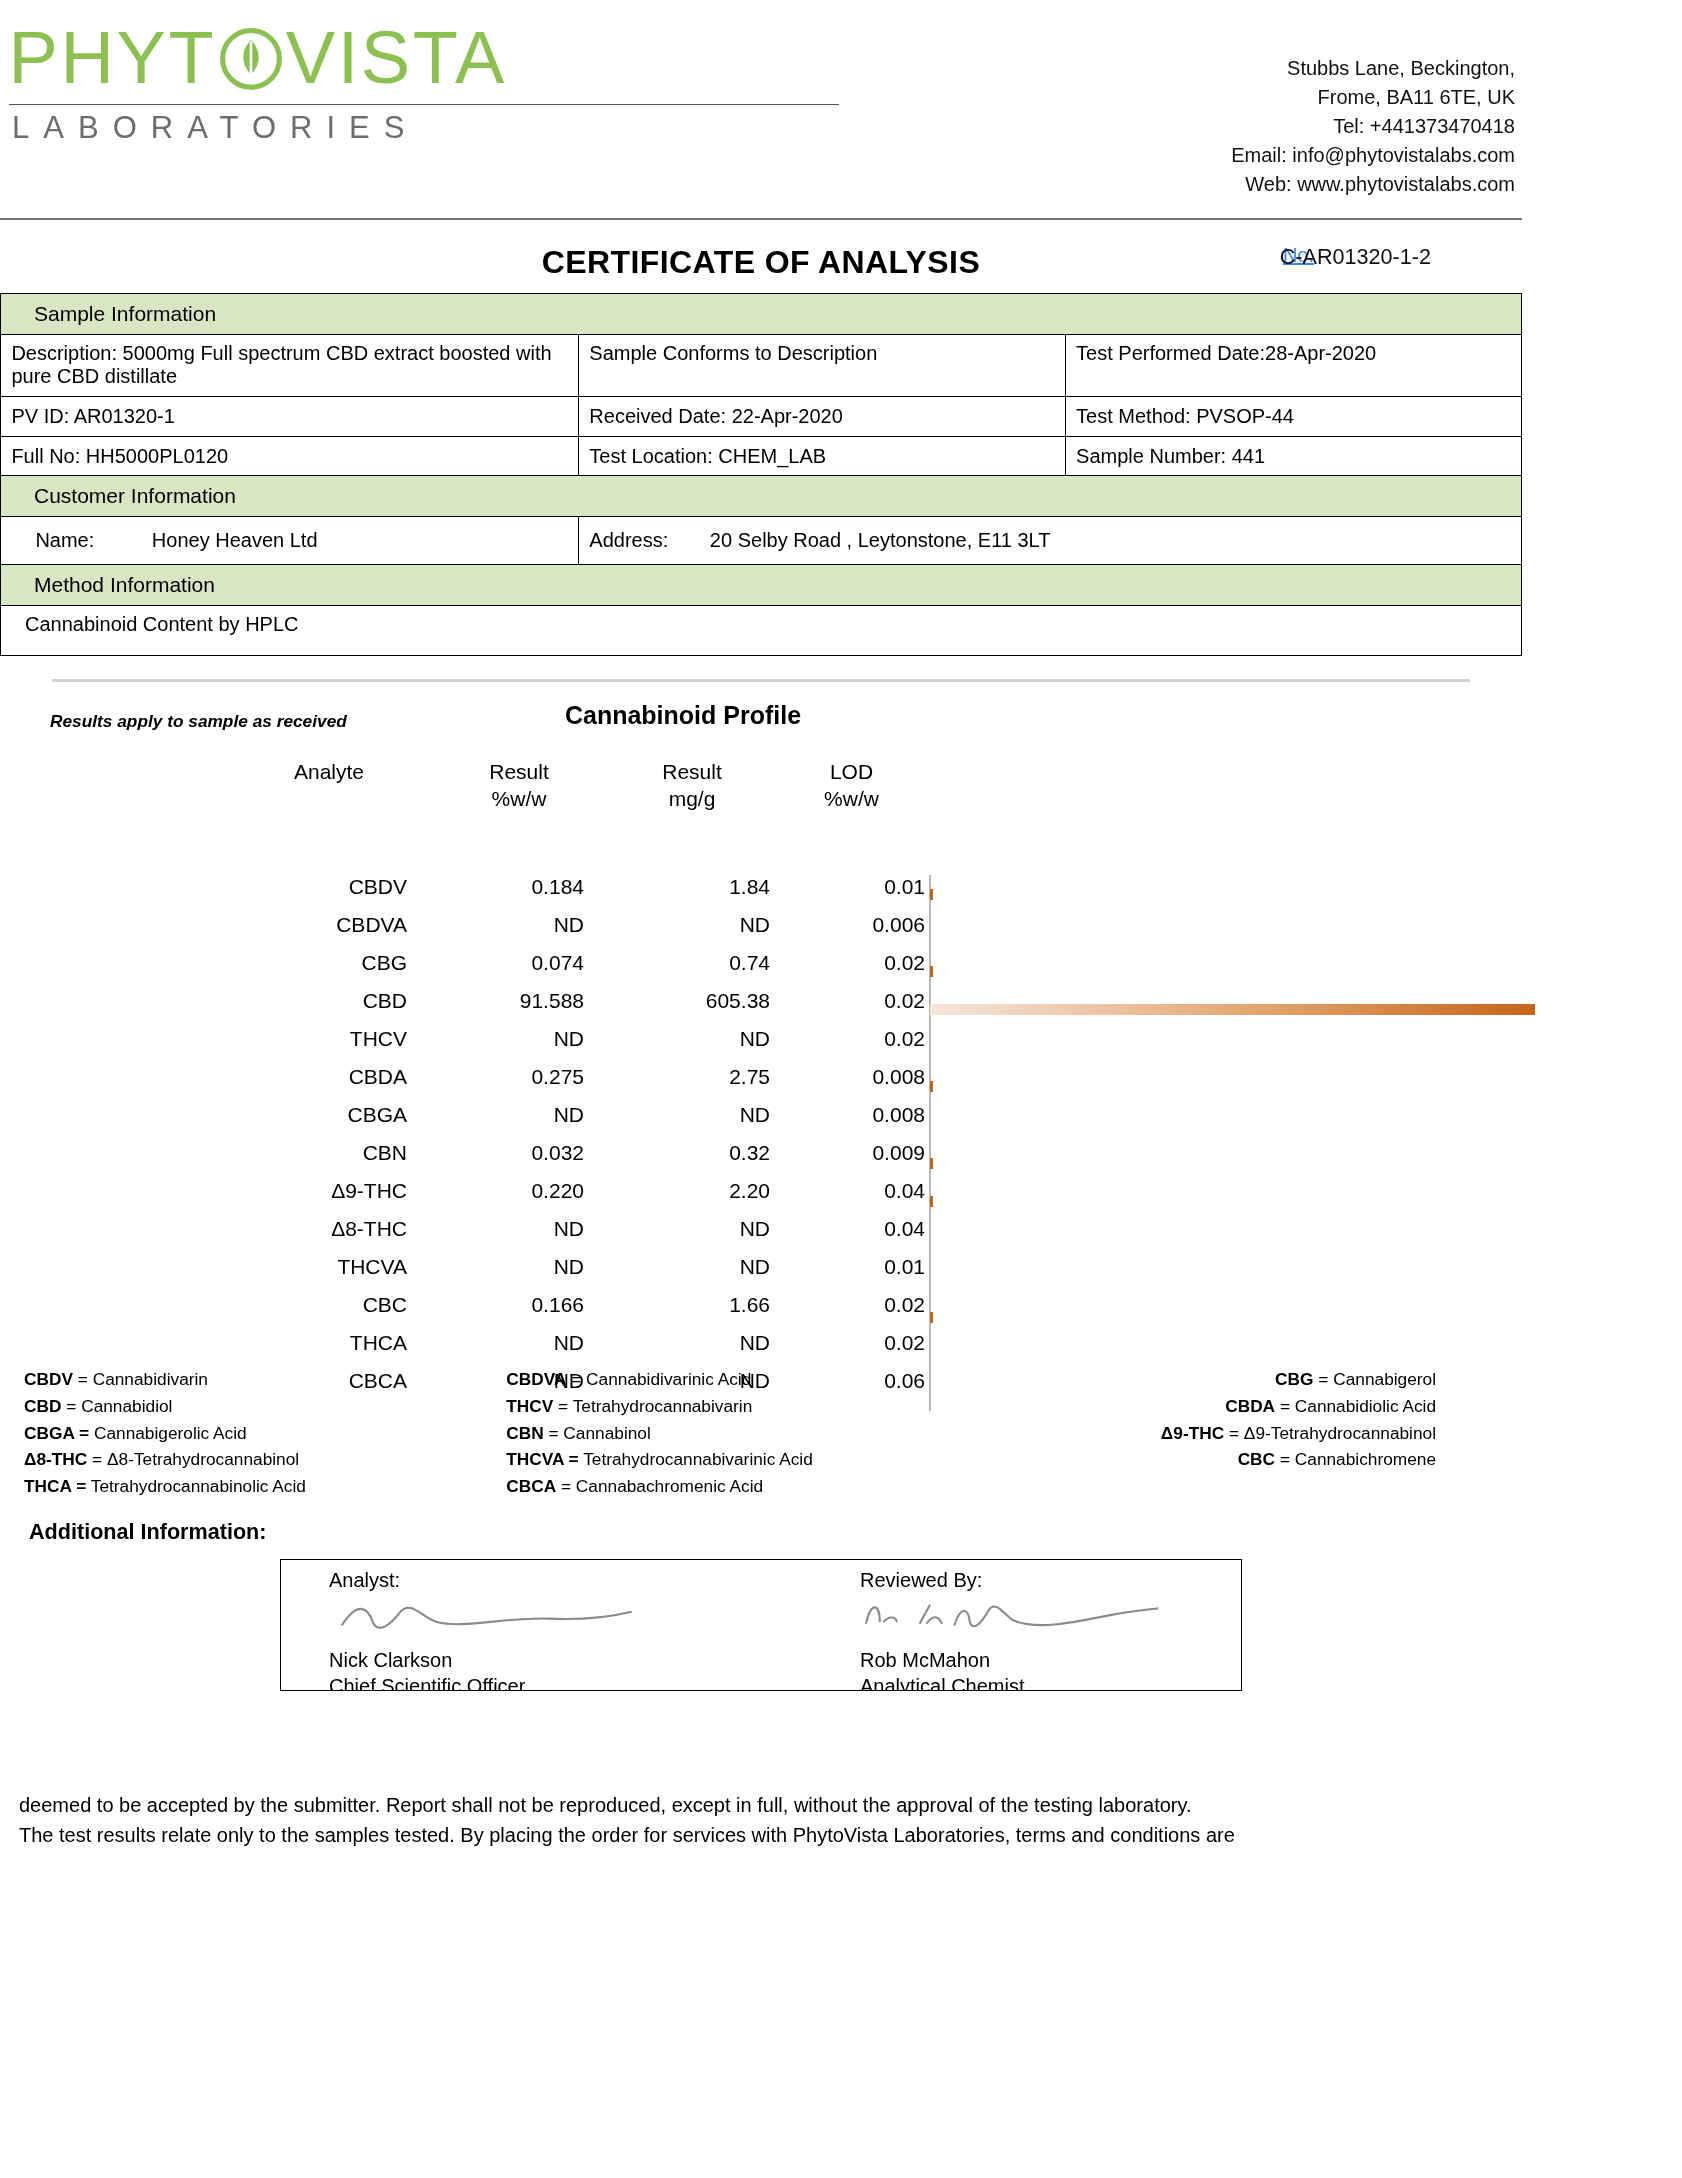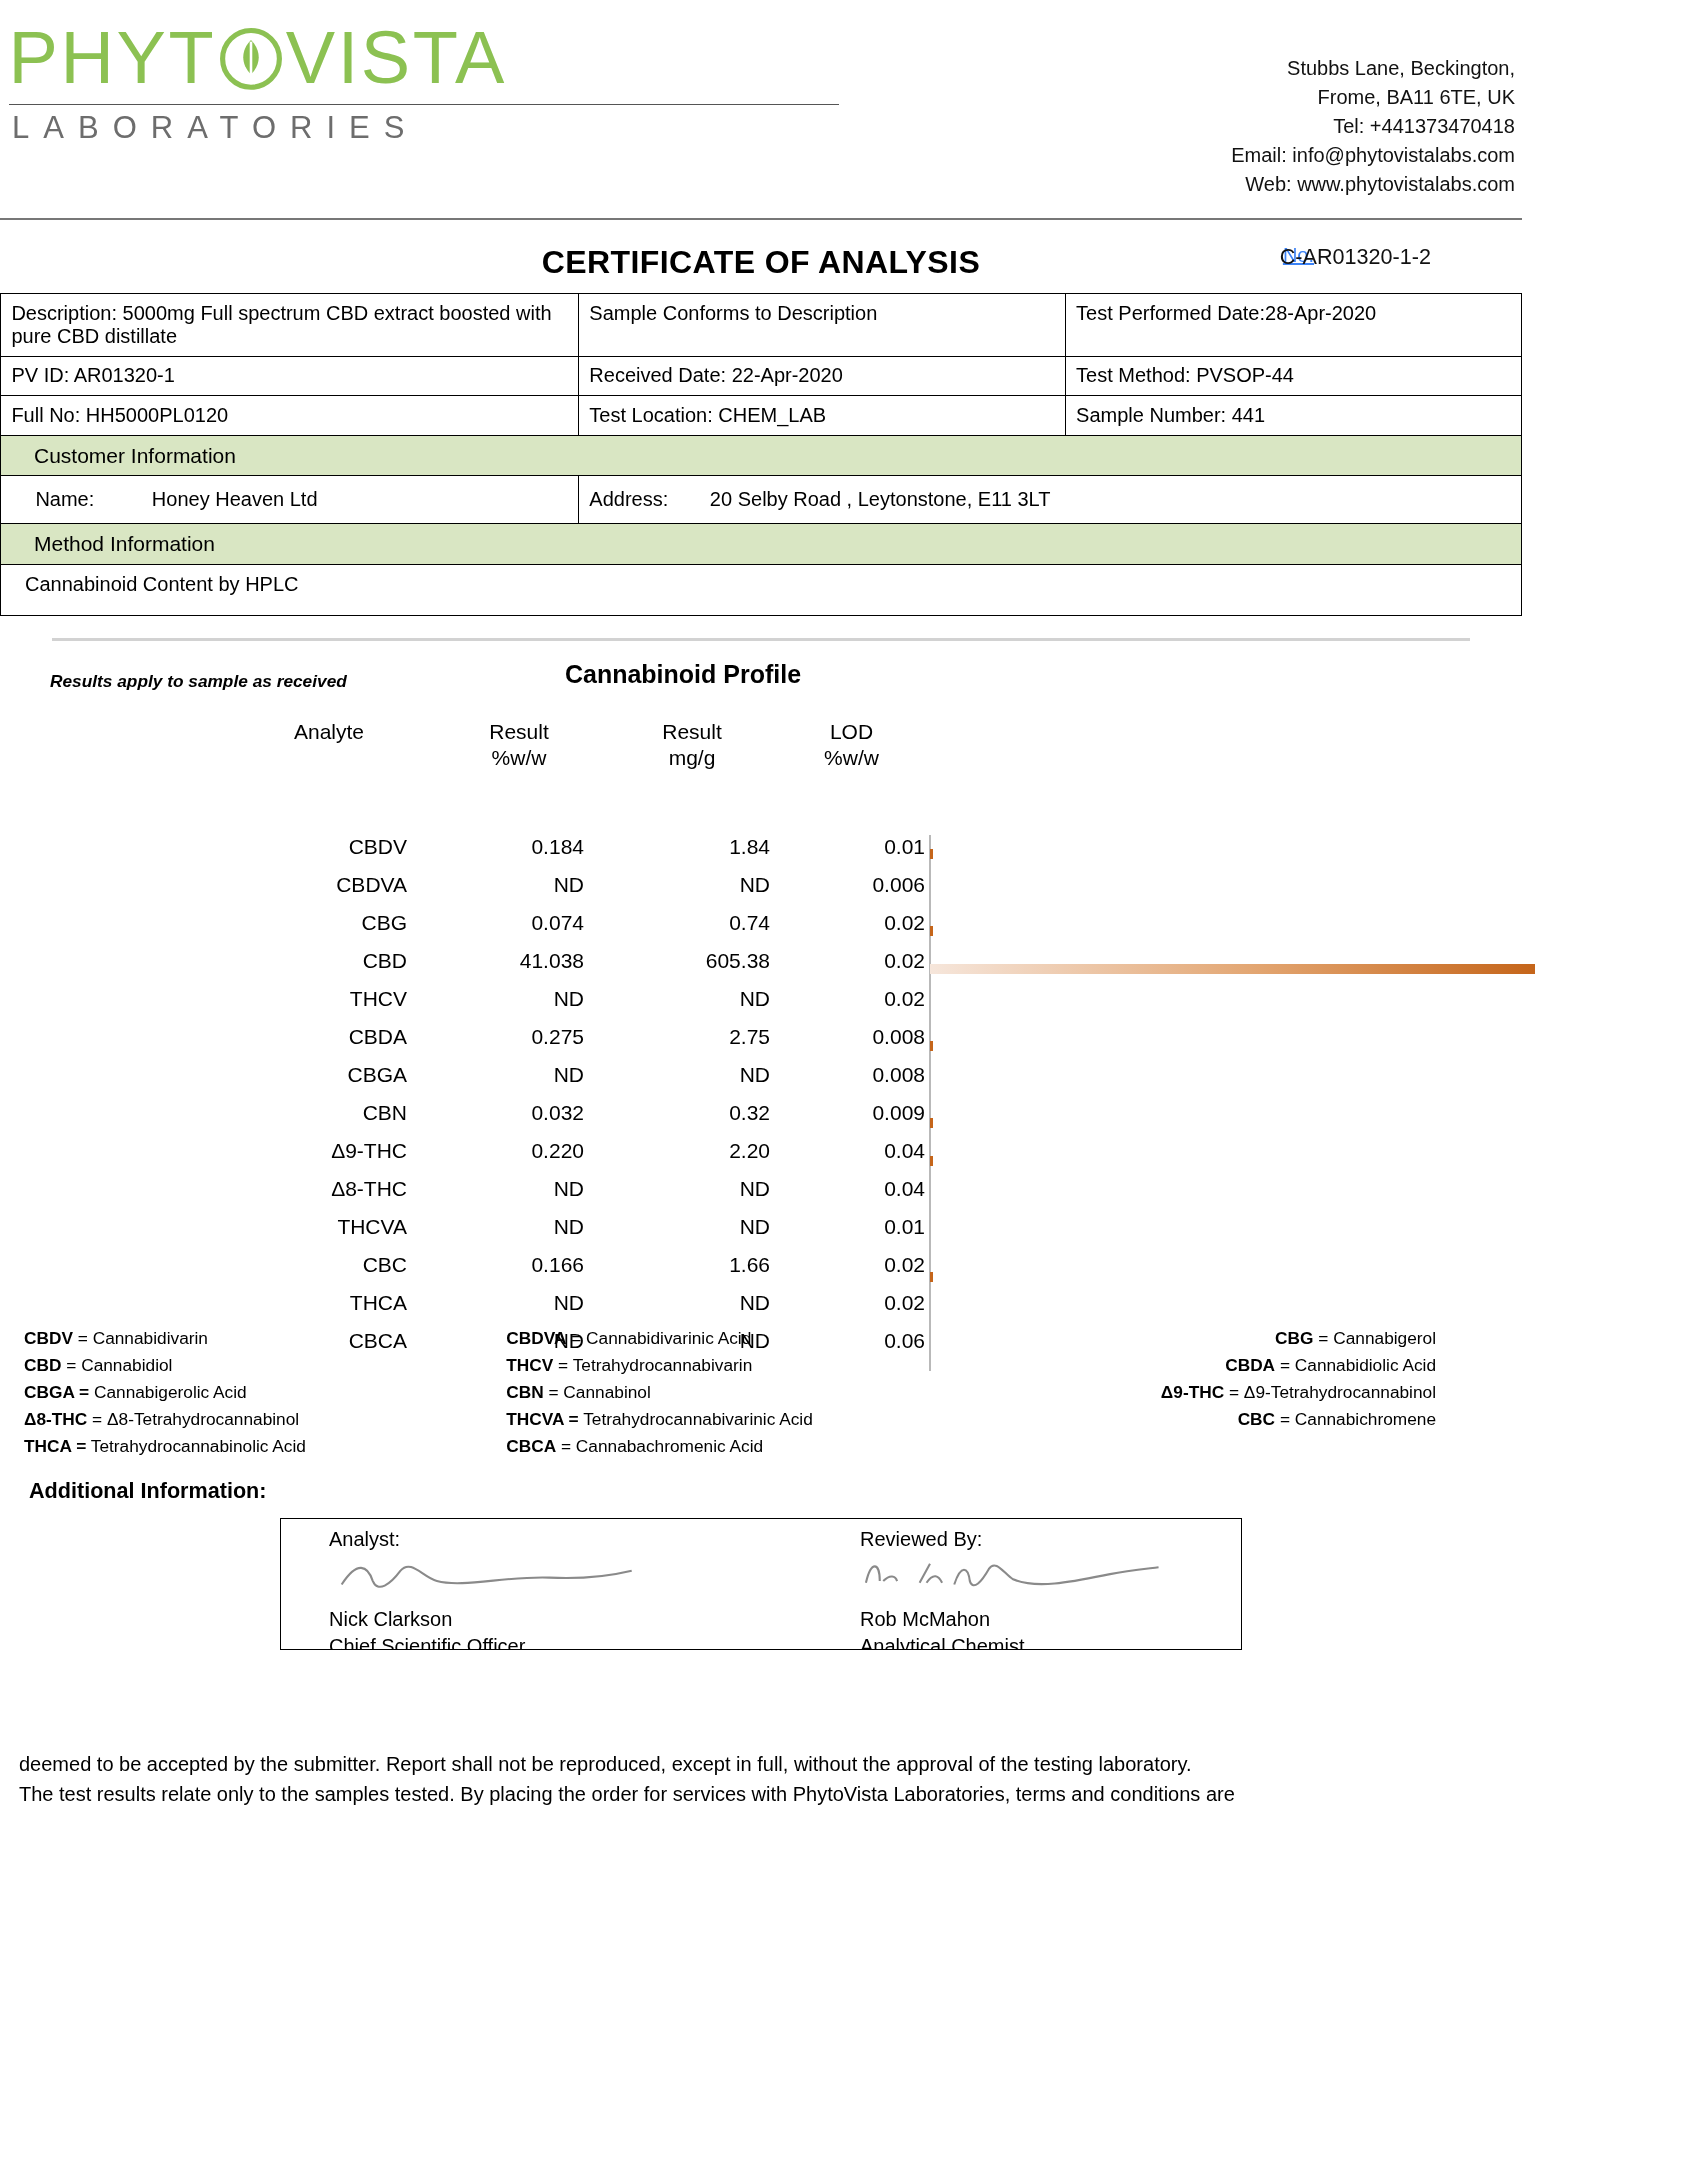--- a/index.html
+++ b/index.html
@@ -310,20 +310,23 @@
     <div class="header-rule"></div>
 
     <div class="title-row">
       <div class="coa-title">CERTIFICATE OF ANALYSIS</div>
       <div class="coa-no-label">No.</div>
       <div class="coa-no-value">C-AR01320-1-2</div>
     </div>
 
     <table class="info-table">
       <tbody>
+          <tr class="band-row">
+        <td class="band" colspan="3">Sample Information</td>
+      </tr>
       <tr>
         <td class="cell-desc">Description: 5000mg Full spectrum CBD extract boosted with pure CBD distillate</td>
         <td class="cell-mid">Sample Conforms to Description</td>
         <td class="cell-right">Test Performed Date:28-Apr-2020</td>
       </tr>
       <tr>
         <td>PV ID: AR01320-1</td>
         <td>Received Date: 22-Apr-2020</td>
         <td>Test Method: PVSOP-44</td>
       </tr>
@@ -392,21 +395,21 @@
               <div class="cell c-lod">0.006</div>
             </div>
             <div class="row">
               <div class="cell c-analyte">CBG</div>
               <div class="cell c-res1">0.074</div>
               <div class="cell c-res2">0.74</div>
               <div class="cell c-lod">0.02</div>
             </div>
             <div class="row">
               <div class="cell c-analyte">CBD</div>
-              <div class="cell c-res1">41.038</div>
+              <div class="cell c-res1">91.588</div>
               <div class="cell c-res2">605.38</div>
               <div class="cell c-lod">0.02</div>
             </div>
             <div class="row">
               <div class="cell c-analyte">THCV</div>
               <div class="cell c-res1">ND</div>
               <div class="cell c-res2">ND</div>
               <div class="cell c-lod">0.02</div>
             </div>
             <div class="row">

